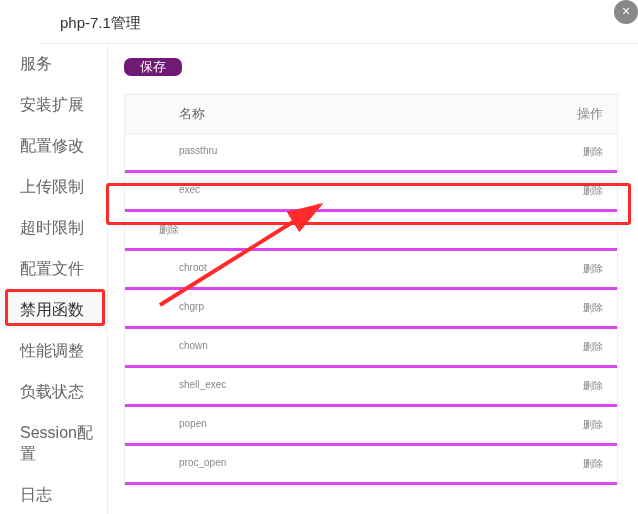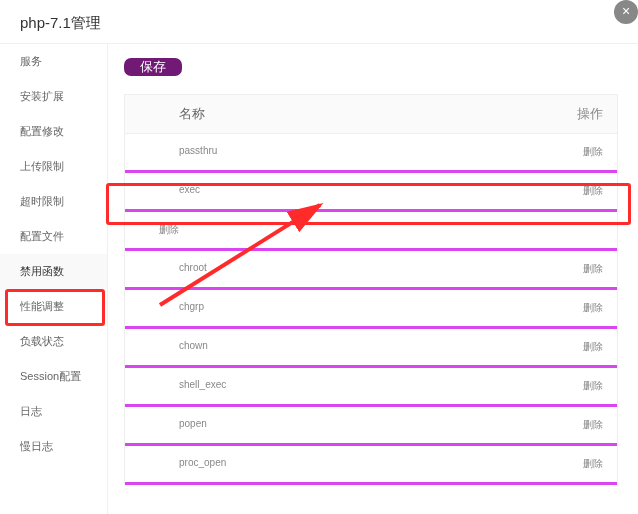--- a/index.html
+++ b/index.html
@@ -11,20 +11,21 @@
       width: 638px;
       height: 514px;
       overflow: hidden;
       position: relative;
     }
     .dialog-title {
       padding: 14px 20px 10px;
       font-size: 15px;
       color: #333;
       border-bottom: 1px solid #f0f0f0;
+      margin-left: 40px;
     }
     .close-btn {
       position: absolute;
       top: 0;
       right: 0;
       width: 24px;
       height: 24px;
       border-radius: 50%;
       background: #888;
       color: #fff;
@@ -39,21 +40,21 @@
     }
     .sidebar {
       width: 108px;
       border-right: 1px solid #f0f0f0;
       overflow-y: auto;
     }
     .sidebar-item {
       padding: 10px 0 10px 20px;
       color: #666;
       cursor: pointer;
-      font-size: 11px;
+      font-size: 16px;
     }
     .sidebar-item.active {
       color: #333;
       background: #f9f9f9;
     }
     .main {
       flex: 1;
       padding: 14px 20px 0 16px;
       overflow-y: auto;
     }

